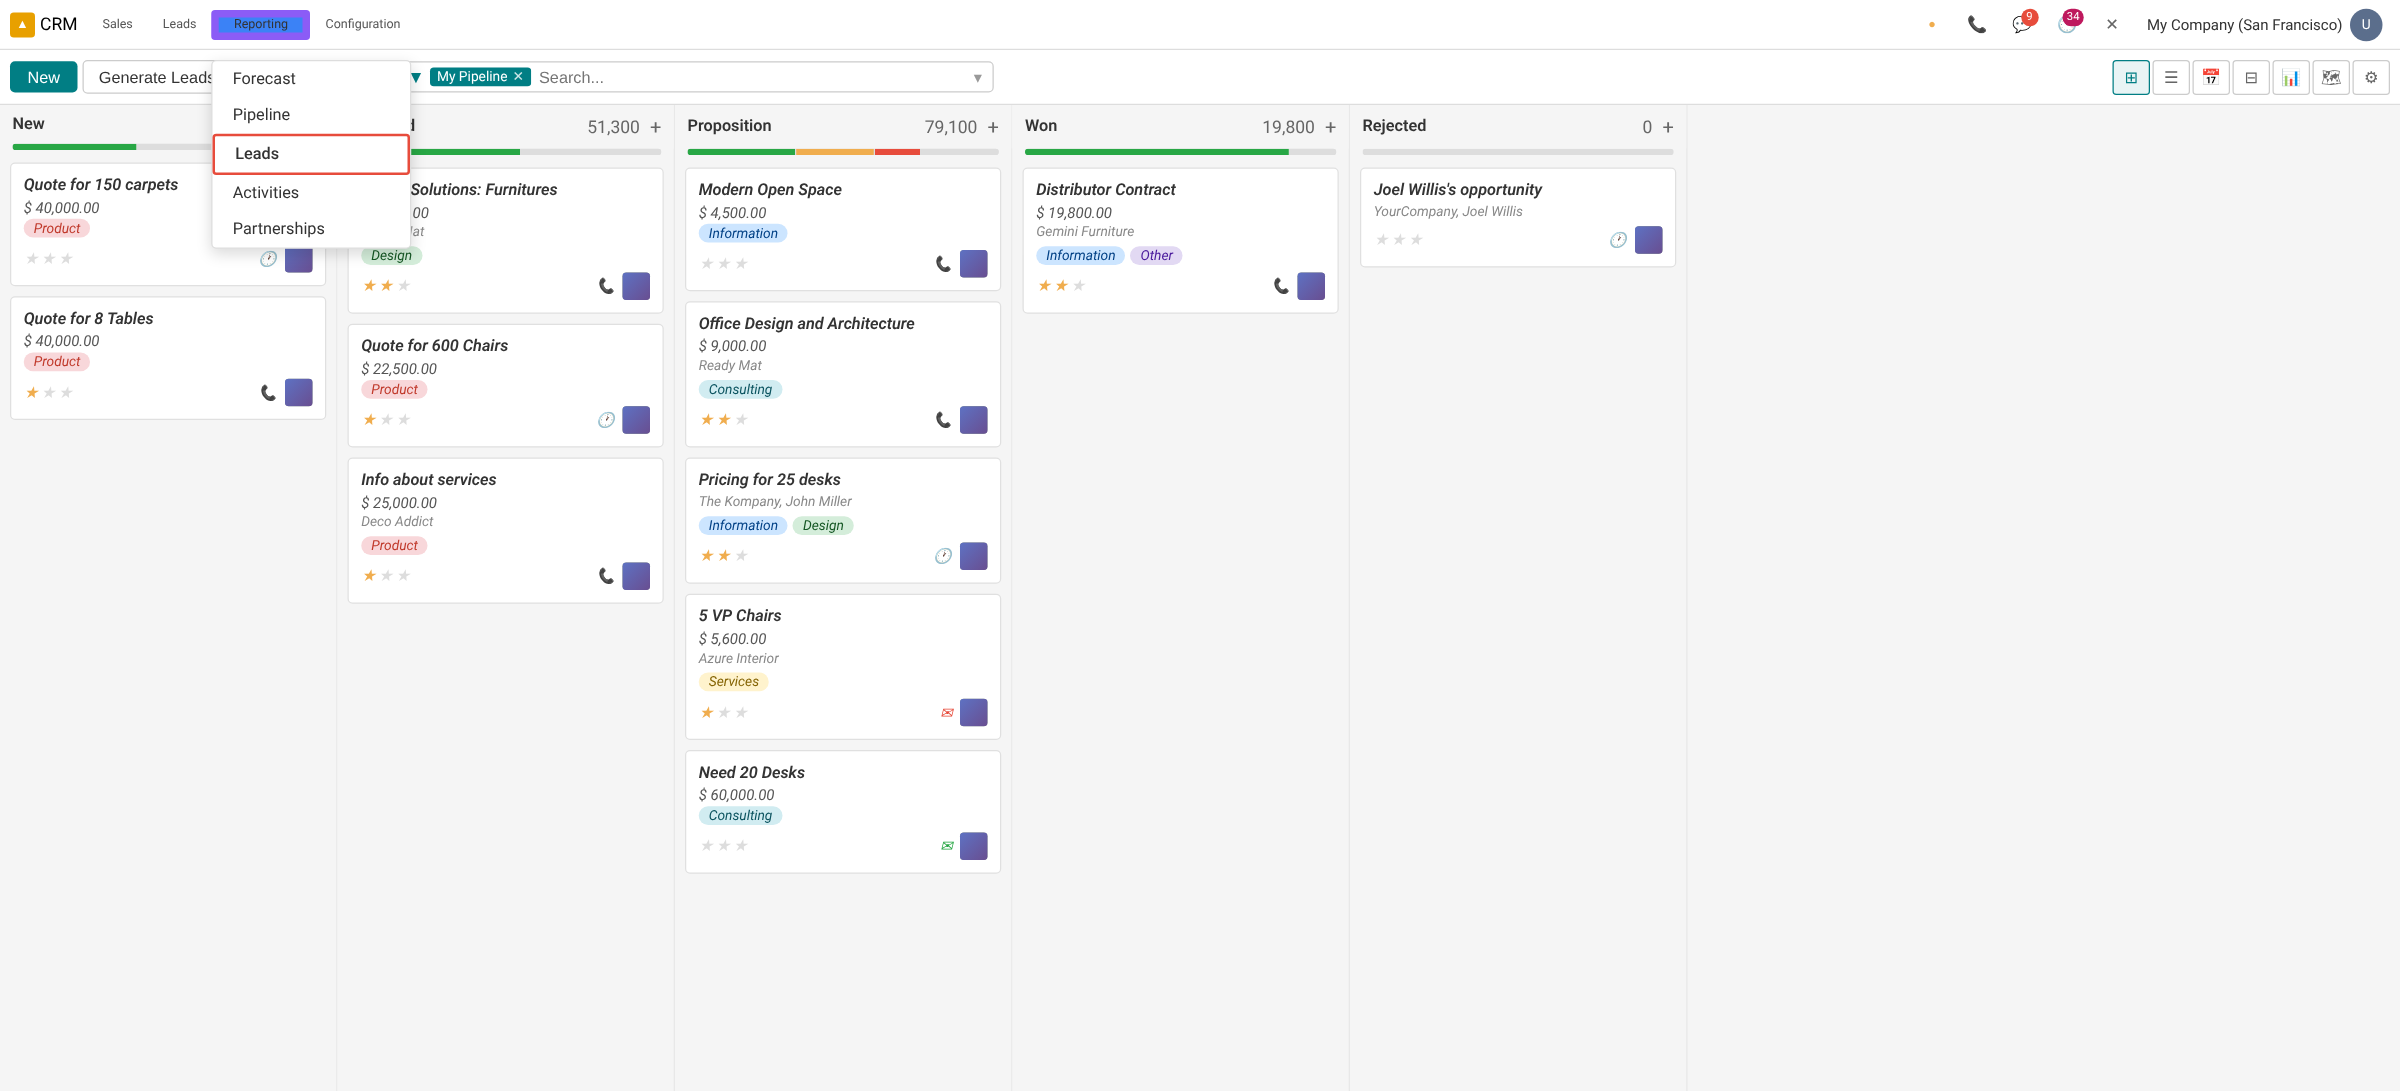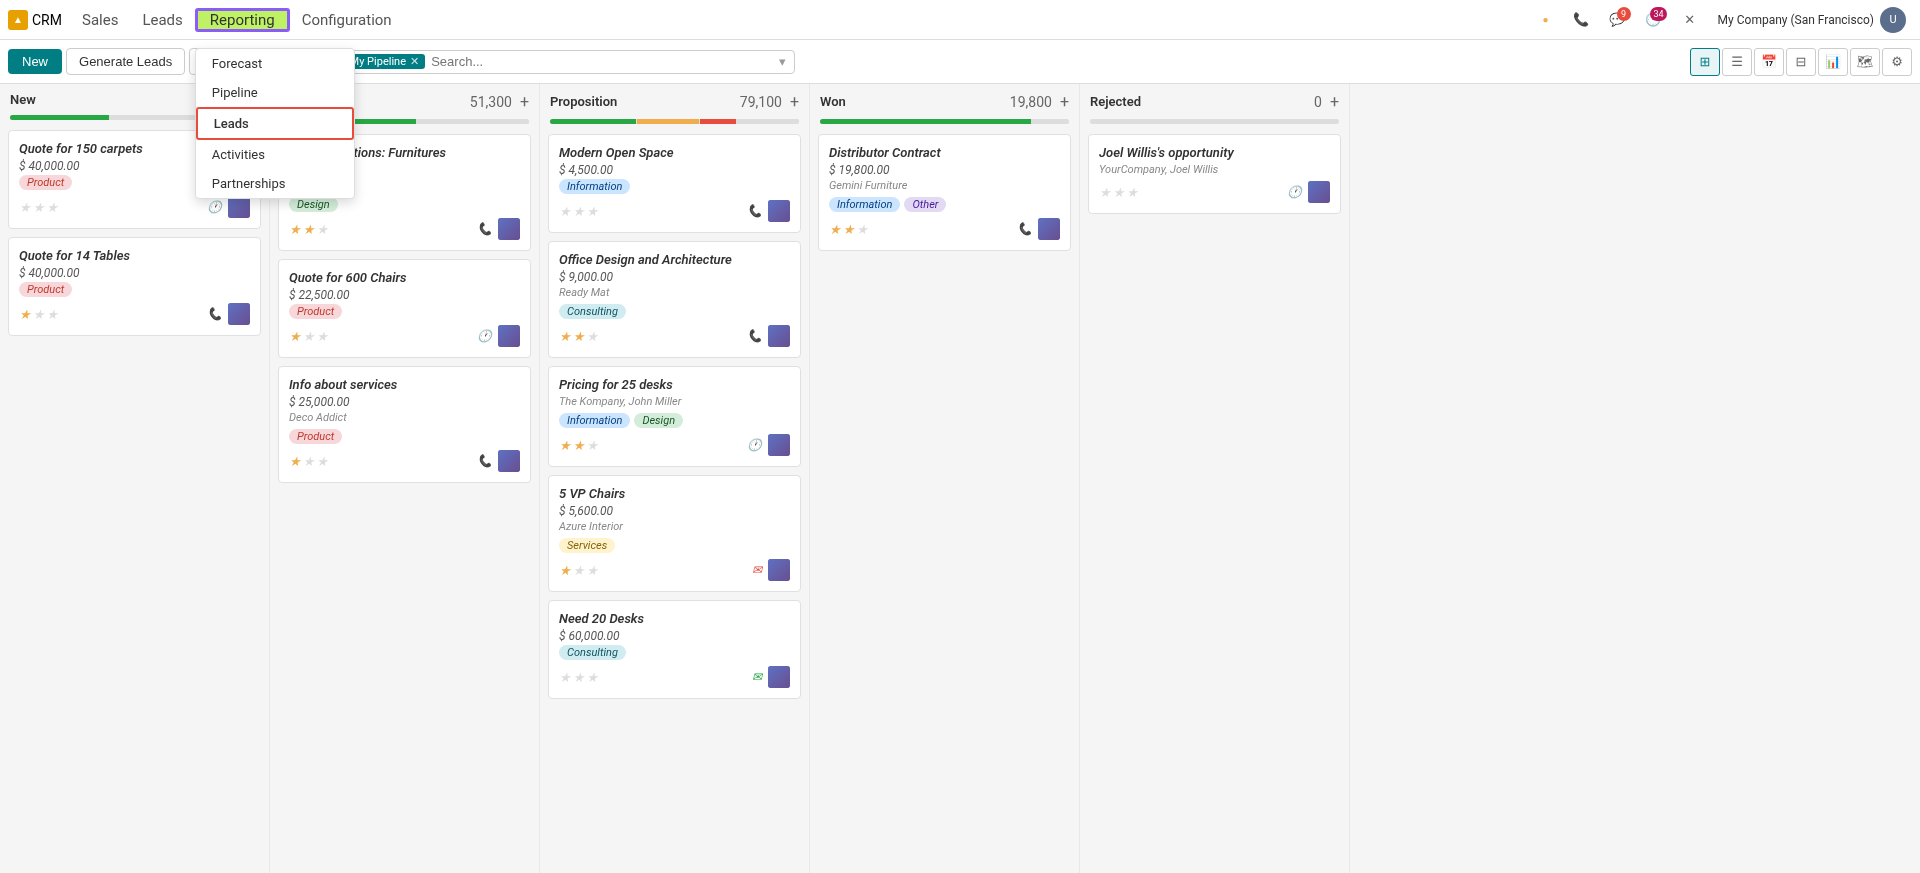--- a/index.html
+++ b/index.html
@@ -7,22 +7,22 @@
 
     
     .top-nav {
       display: flex; align-items: center; background: #fff; border-bottom: 1px solid #ddd;
       height: 40px; padding: 0 8px; position: relative; z-index: 100;
     }
     .nav-logo { display: flex; align-items: center; gap: 4px; margin-right: 8px; }
     .nav-logo-icon { width: 20px; height: 20px; background: #e8a000; border-radius: 3px; display: flex; align-items: center; justify-content: center; color: white; font-size: 10px; font-weight: bold; }
     .nav-app-name { font-weight: 400; font-size: 14px; color: #000000; }
     .nav-items { display: flex; align-items: center; gap: 0; }
-    .nav-item { padding: 0 12px; height: 24px; display: flex; align-items: center; cursor: pointer; font-size: 15px; color: #555; position: relative; }
-    .nav-item.reporting-active { color: #333; border: 3px solid #8b5cf6; background: #bef264; border-radius: 3px; }
+    .nav-item { padding: 0 12px; height: 24px; display: flex; align-items: center; cursor: pointer; font-size: 10px; color: #555; position: relative; }
+    .nav-item.reporting-active { color: #333; border: 6px solid #8b5cf6; background: #3b82f6; border-radius: 3px; }
     .nav-right { margin-left: auto; display: flex; align-items: center; gap: 8px; }
     .nav-icon-btn { width: 28px; height: 28px; display: flex; align-items: center; justify-content: center; cursor: pointer; position: relative; color: #666; }
     .nav-icon-btn .badge { position: absolute; top: 1px; right: 1px; background: #e74c3c; color: white; font-size: 9px; border-radius: 8px; padding: 0 3px; min-width: 14px; text-align: center; line-height: 14px; }
     .nav-icon-btn .badge.orange { background: #be185d; text-align: center; }
     .nav-company { display: flex; align-items: center; gap: 6px; cursor: pointer; padding: 0 6px; }
     .nav-avatar { width: 26px; height: 26px; border-radius: 50%; background: #5b6e8c; display: flex; align-items: center; justify-content: center; color: white; font-size: 11px; }
 
     
     .toolbar {
       display: flex; align-items: center; background: #fff; border-bottom: 1px solid #ddd;
@@ -204,21 +204,21 @@
             <span class="star empty">★</span>
             <span class="star empty">★</span>
           </div>
           <div class="card-icons">
             <span class="card-icon">🕐</span>
             <div class="pixel-avatar"></div>
           </div>
         </div>
       </div>
       <div class="kanban-card">
-        <div class="card-title">Quote for 14 Tables</div>
+        <div class="card-title">Quote for 8 Tables</div>
         <div class="card-amount">$ 40,000.00</div>
         <div class="card-tags">
           <span class="tag tag-product">Product</span>
         </div>
         <div class="card-footer">
           <div class="card-stars">
             <span class="star">★</span>
             <span class="star empty">★</span>
             <span class="star empty">★</span>
           </div>

